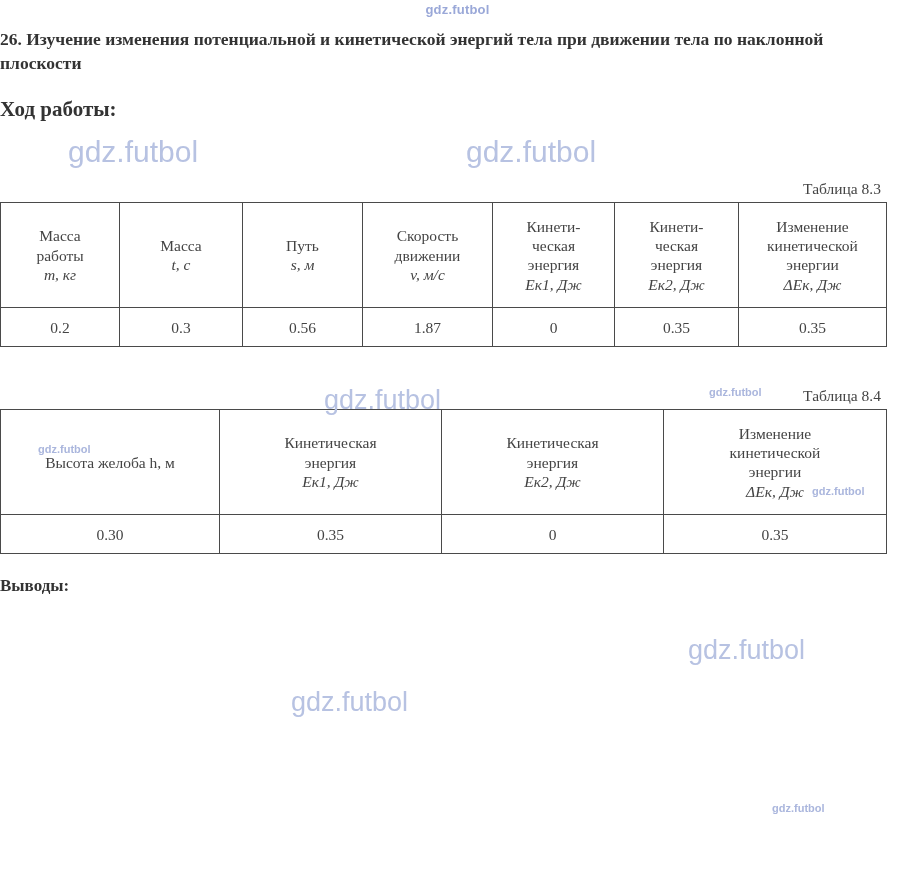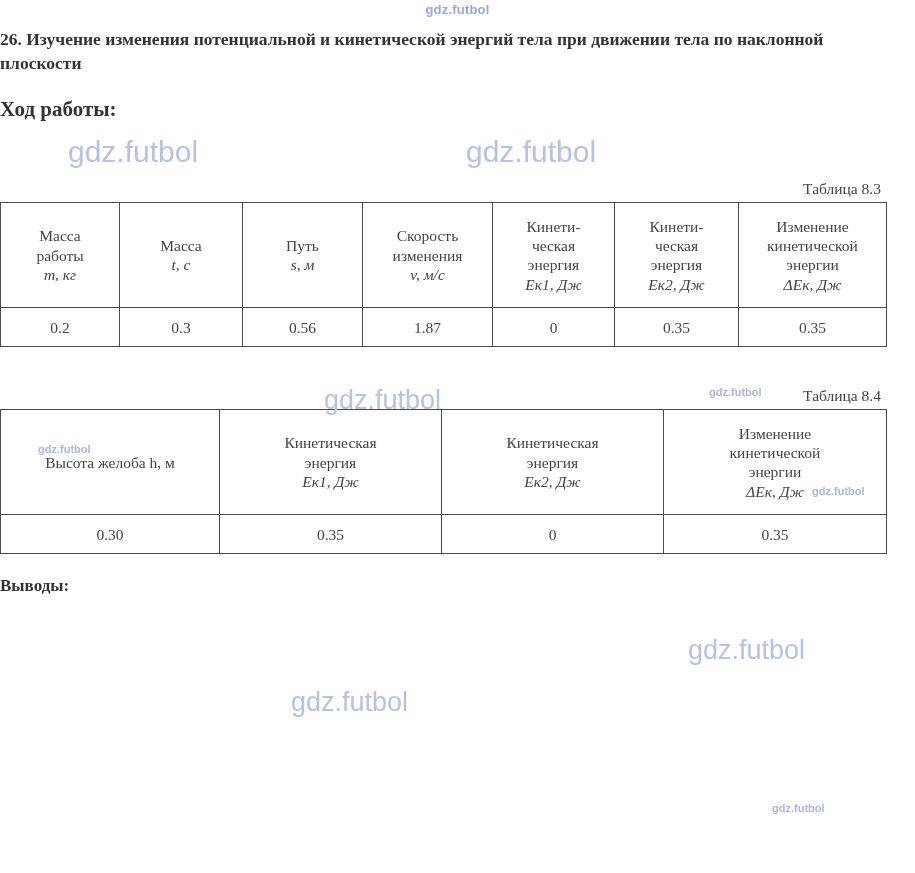--- a/index.html
+++ b/index.html
@@ -151,21 +151,21 @@
           <td>
             <div>Масса</div>
             <div class="ital">t, с</div>
           </td>
           <td>
             <div>Путь</div>
             <div class="ital">s, м</div>
           </td>
           <td>
             <div>Скорость</div>
-            <div>изменения</div>
+            <div>движении</div>
             <div class="ital">v, м/с</div>
           </td>
           <td>
             <div>Кинети-</div>
             <div>ческая</div>
             <div>энергия</div>
             <div class="ital">Eк1, Дж</div>
           </td>
           <td>
             <div>Кинети-</div>

